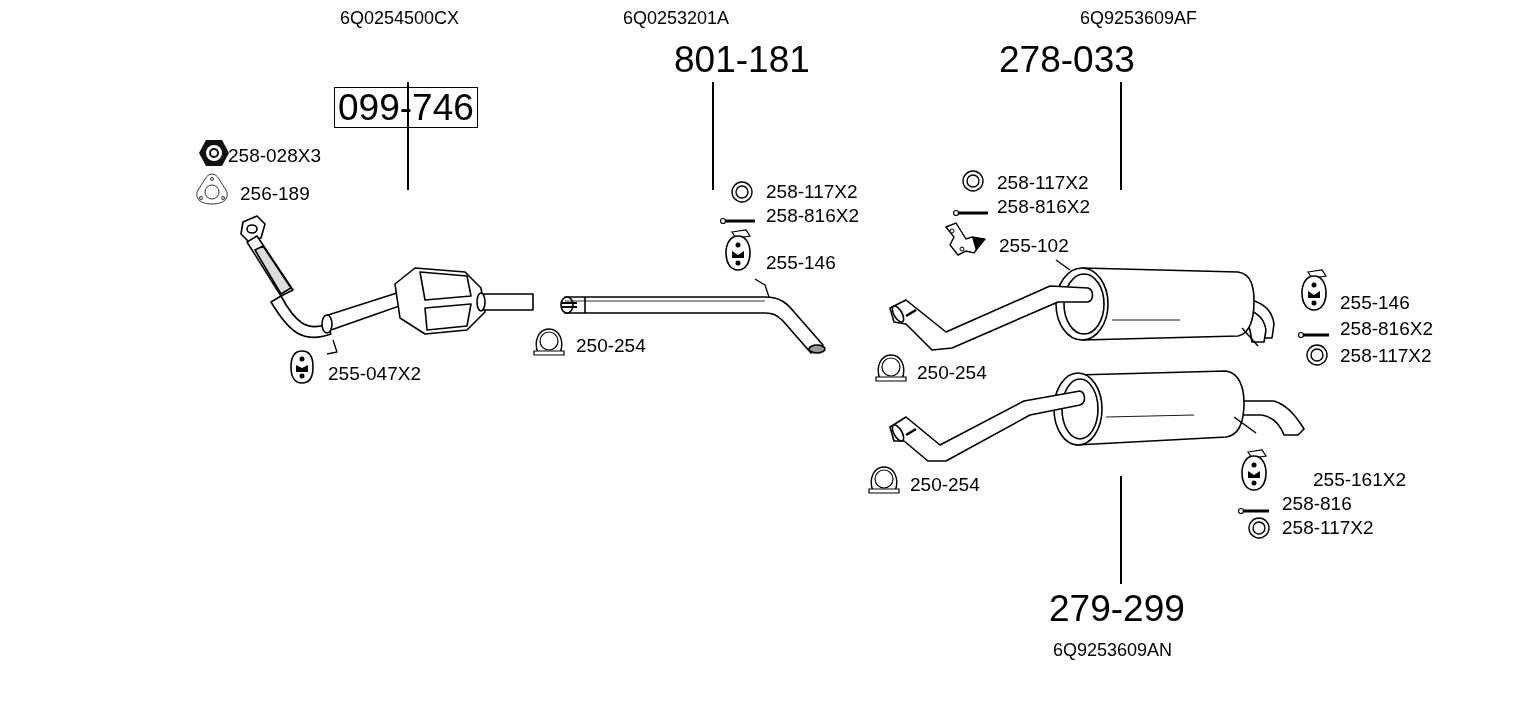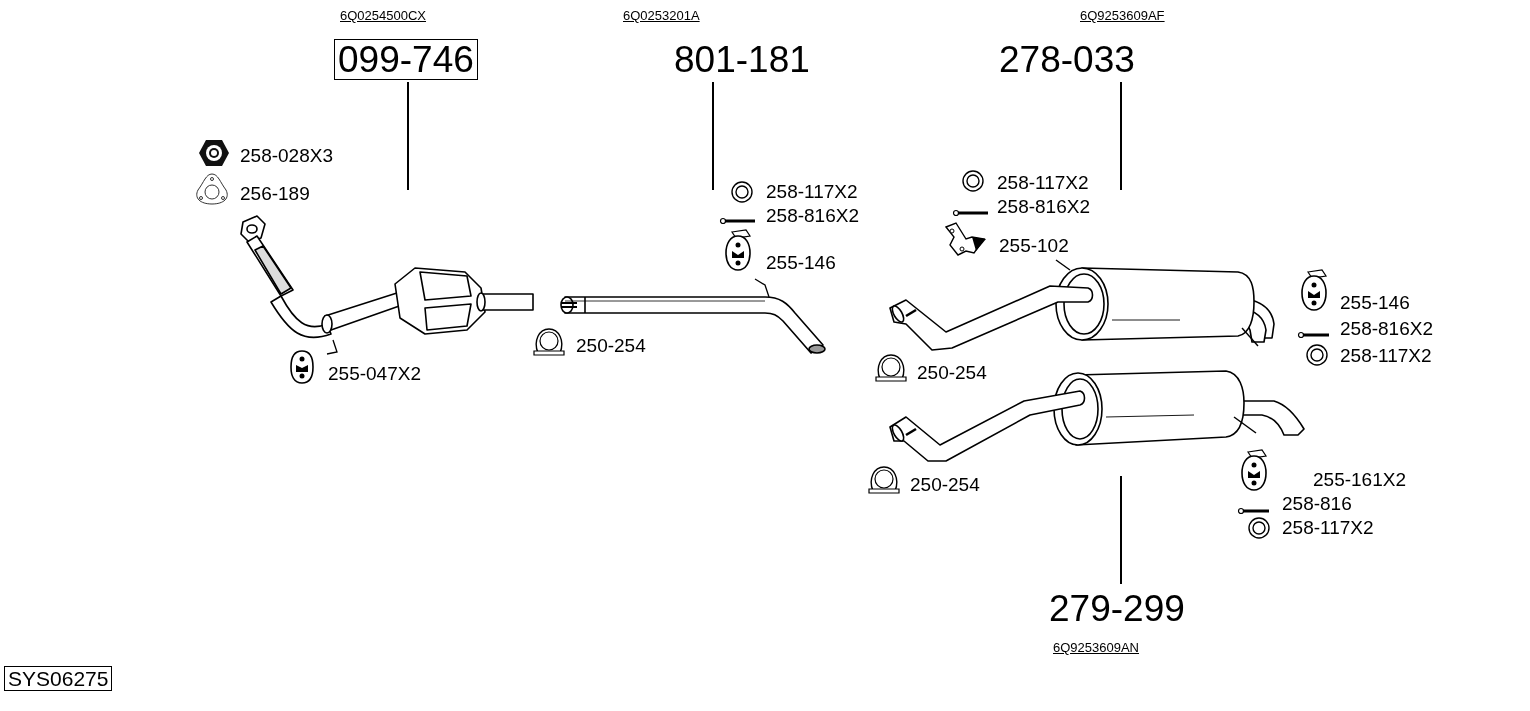--- a/index.html
+++ b/index.html
@@ -1,40 +1,40 @@
 <!DOCTYPE html>
 <html><head>
 <meta charset="utf-8">
 <style>
   html, body { margin:0; padding:0; background:#ffffff; }
   body { width:1530px; height:711px; position:relative; overflow:hidden;
          font-family:"Liberation Sans", sans-serif; color:#000; }
   .abs { position:absolute; }
-  .oem { font-size:13px;text-decoration:underline; }
+  .oem { font-size:18px; }
   .main { font-size:37px; line-height:1; }
   .lbl { font-size:19px; line-height:1; white-space:nowrap; }
-  .boxed { border:1.5px solid #000; padding:1px 3px; }
+  .boxed { border:1.5px solid #000; padding:1px 3px;margin-top:48px; }
   .vline { position:absolute; width:1.5px; background:#000; }
   svg.part { position:absolute; overflow:visible; }
   svg.icon { position:absolute; overflow:visible; }
 </style>
 </head>
 <body>
 
 <div class="abs oem" style="left:340px;top:8px;">6Q0254500CX</div>
 <div class="abs main boxed" style="left:334px;top:39px;">099-746</div>
 <div class="vline" style="left:407px;top:82px;height:108px;"></div>
 
 <svg class="icon" style="left:198px;top:139px;" width="32" height="28">
   <polygon points="8,1 24,1 31,14 24,27 8,27 1,14" fill="#111"></polygon>
   <circle cx="16" cy="14" r="8" fill="#fff"></circle>
   <circle cx="16" cy="14" r="5" fill="#111"></circle>
   <circle cx="16" cy="14" r="3" fill="#fff"></circle>
 </svg>
-<div class="abs lbl" style="left:240px;top:146px;">258-028X3</div>
+<div class="abs lbl" style="left:228px;top:146px;">258-028X3</div>
 
 <svg class="icon" style="left:194px;top:172px;" width="36" height="34">
   <path d="M18,2 C24,2 26,10 32,18 C36,26 30,32 18,32 C6,32 0,26 4,18 C10,10 12,2 18,2 Z" fill="#fff" stroke="#333" stroke-width="1"></path>
   <circle cx="18" cy="20" r="7" fill="#fff" stroke="#333" stroke-width="1"></circle>
   <circle cx="18" cy="7" r="1.5" fill="none" stroke="#333"></circle>
   <circle cx="7" cy="26" r="1.5" fill="none" stroke="#333"></circle>
   <circle cx="29" cy="26" r="1.5" fill="none" stroke="#333"></circle>
 </svg>
 <div class="abs lbl" style="left:240px;top:184px;">256-189</div>
 

